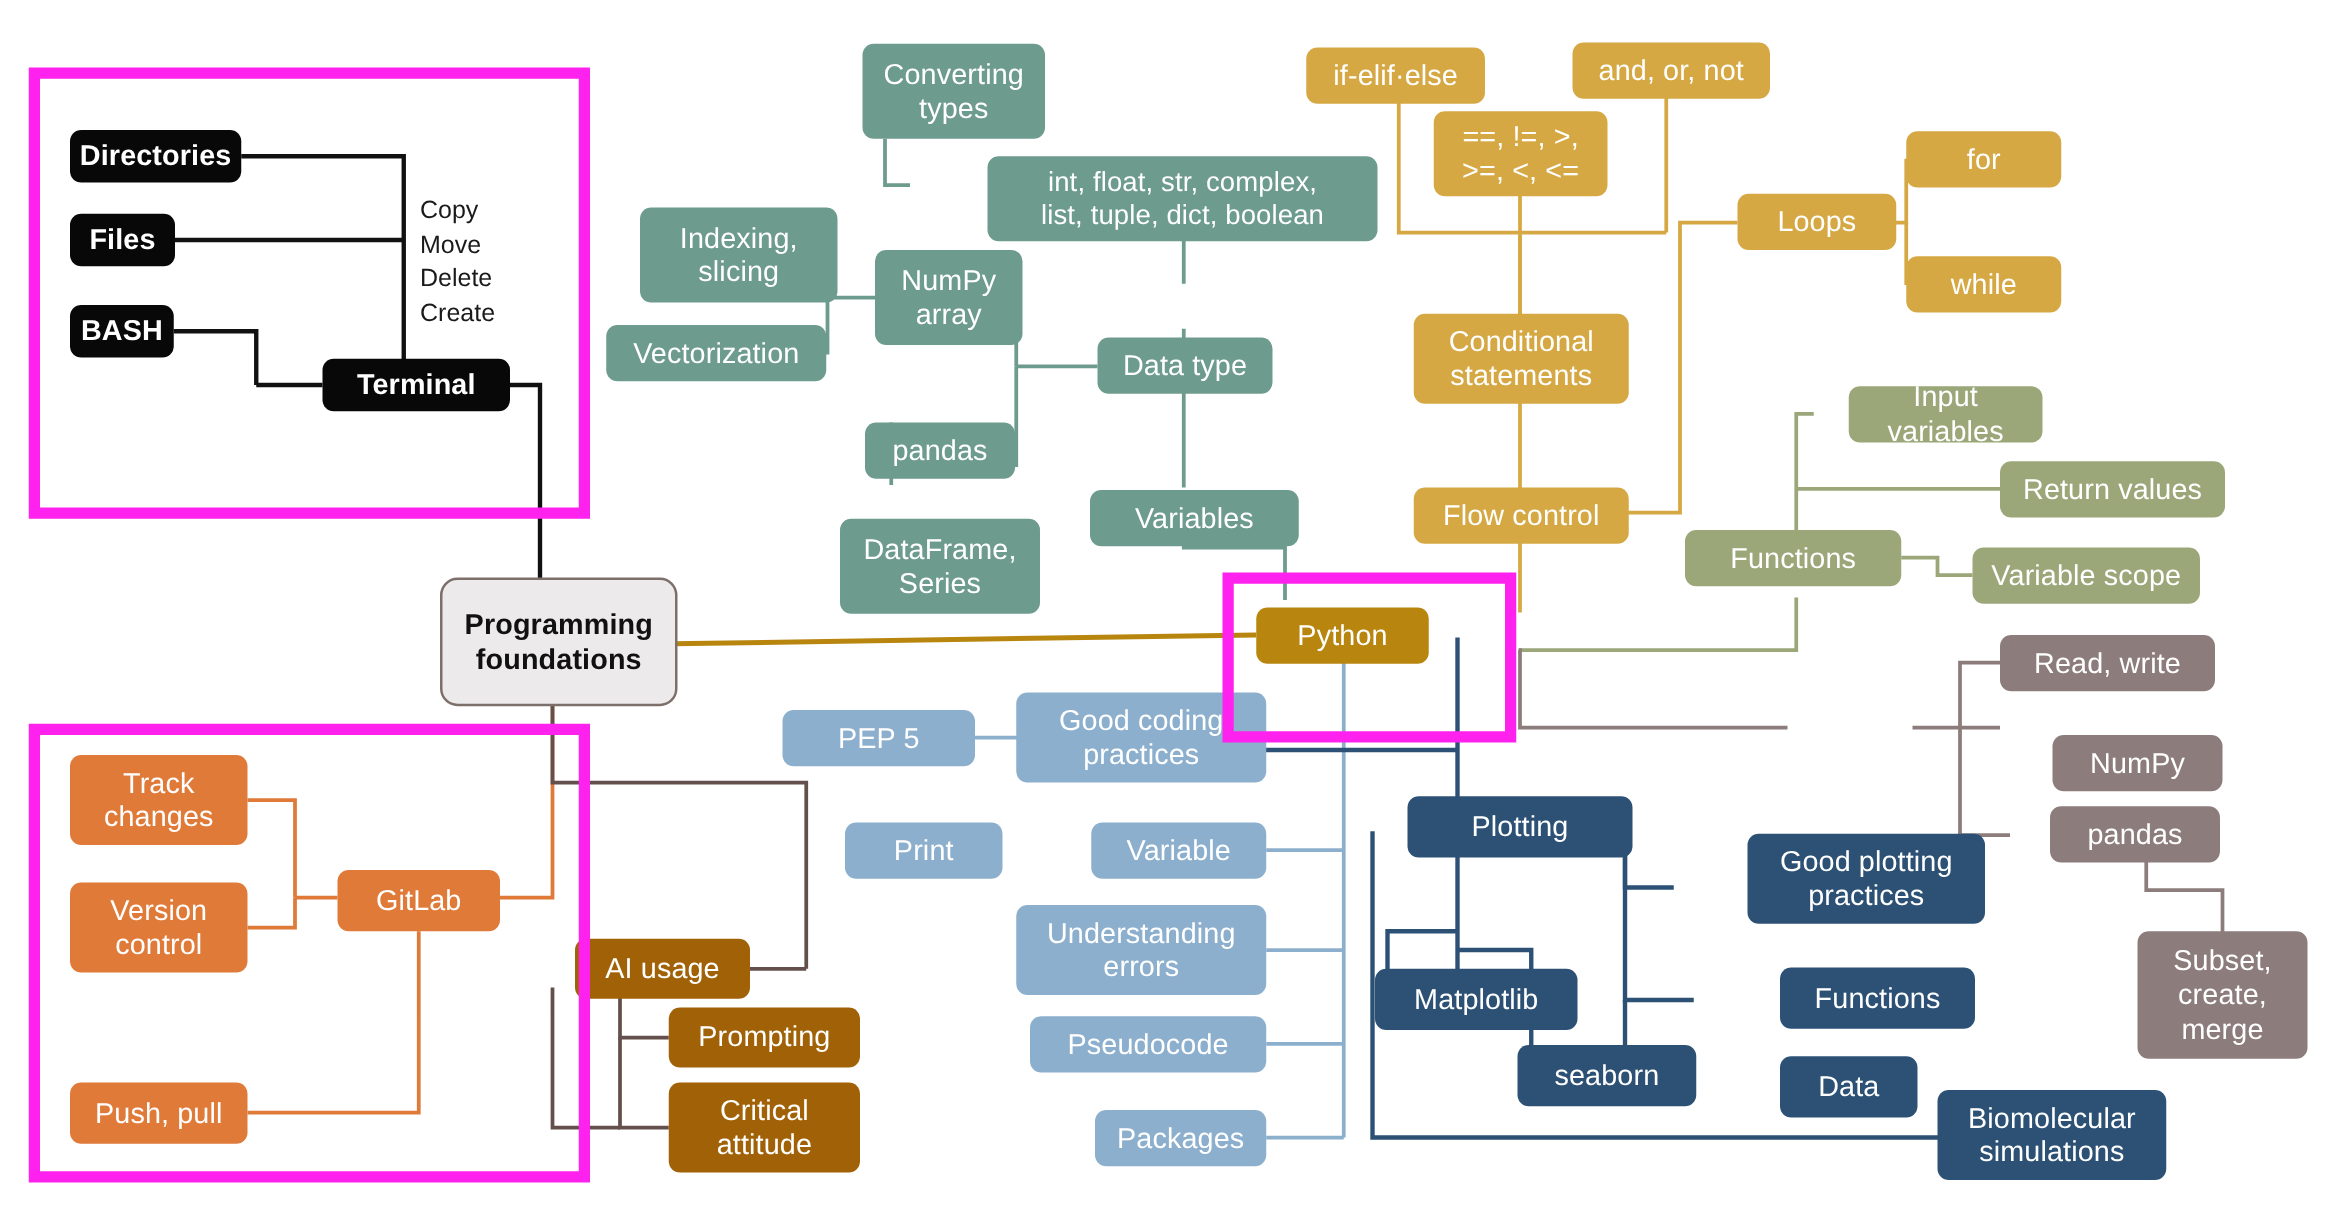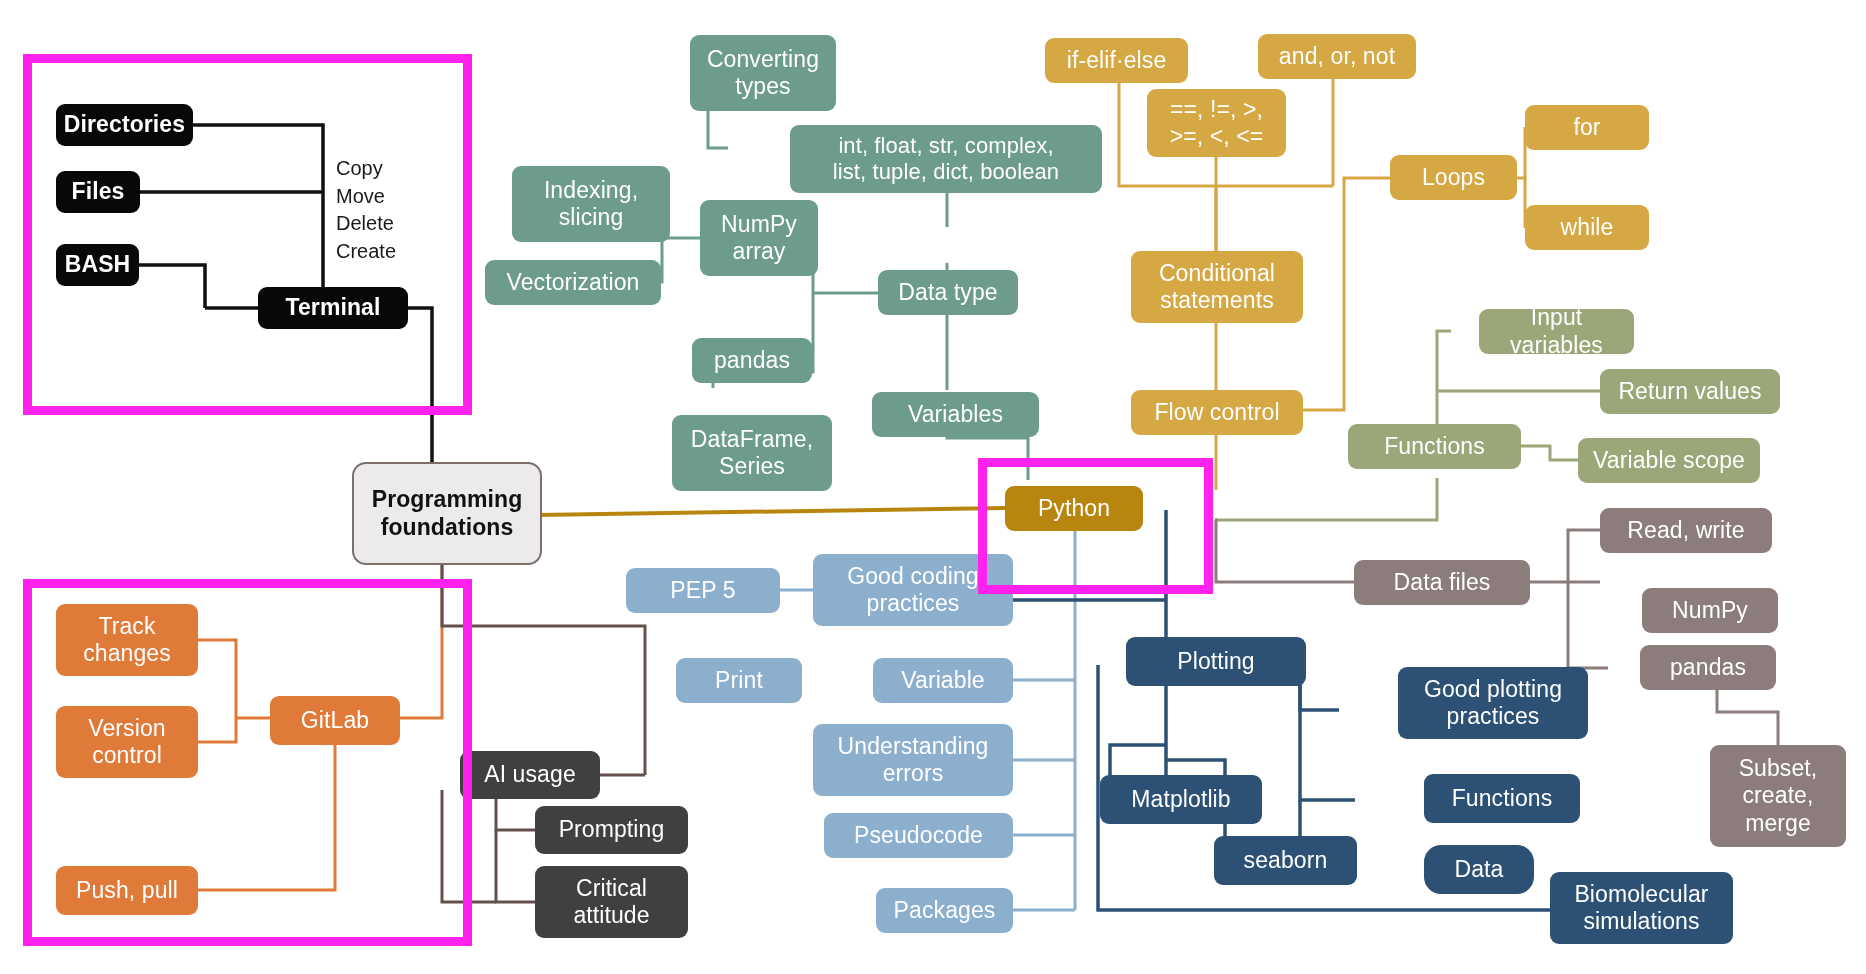--- a/index.html
+++ b/index.html
@@ -47,21 +47,21 @@
   }
   .node.black { background: #080808; font-weight: bold; }
   .node.teal { background: #6d9b8e; }
   .node.gold { background: #d5a843; }
   .node.goldsolid { background: #b8860f; }
   .node.olive { background: #9ba779; }
   .node.taupe { background: #8c7d7c; }
   .node.blue { background: #8cafcd; }
   .node.navy { background: #2c5175; }
   .node.orange { background: #e07a39; }
-  .node.brown { background: #404040; }
+  .node.brown { background: #a16207; }
   .plain-text {
     position: absolute;
     font-size: 20px;
     line-height: 1.38;
     color: #1a1a1a;
     white-space: pre;
     font-family: "Liberation Sans", sans-serif;
   }
   .highlight {
     position: absolute;
@@ -290,23 +290,20 @@
     <span style="white-space:pre-line;">Understanding
 errors</span>
   </div>
   <div class="node blue" style="left:824px; top:813px; width:189px; height:45px;">
     <span>Pseudocode</span>
   </div>
   <div class="node blue" style="left:876px; top:888px; width:137px; height:45px;">
     <span>Packages</span>
   </div>
 
-  <div class="node taupe" style="left:1354px; top:560px; width:176px; height:45px;">
-    <span>Data files</span>
-  </div>
   <div class="node taupe" style="left:1600px; top:508px; width:172px; height:45px;">
     <span>Read, write</span>
   </div>
   <div class="node taupe" style="left:1642px; top:588px; width:136px; height:45px;">
     <span>NumPy</span>
   </div>
   <div class="node taupe" style="left:1640px; top:645px; width:136px; height:45px;">
     <span>pandas</span>
   </div>
   <div class="node taupe" style="left:1710px; top:745px; width:136px; height:102px;">
@@ -324,21 +321,21 @@
   <div class="node navy" style="left:1214px; top:836px; width:143px; height:49px;">
     <span>seaborn</span>
   </div>
   <div class="node navy" style="left:1398px; top:667px; width:190px; height:72px;">
     <span style="white-space:pre-line;">Good plotting
 practices</span>
   </div>
   <div class="node navy" style="left:1424px; top:774px; width:156px; height:49px;">
     <span>Functions</span>
   </div>
-  <div class="node navy" style="left:1424px; top:845px; width:110px; height:49px;border-radius:17px;">
+  <div class="node navy" style="left:1424px; top:845px; width:110px; height:49px;">
     <span>Data</span>
   </div>
   <div class="node navy" style="left:1550px; top:872px; width:183px; height:72px;">
     <span style="white-space:pre-line;">Biomolecular
 simulations</span>
   </div>
 
   <div class="node orange" style="left:56px; top:604px; width:142px; height:72px;">
     <span style="white-space:pre-line;">Track
 changes</span>

